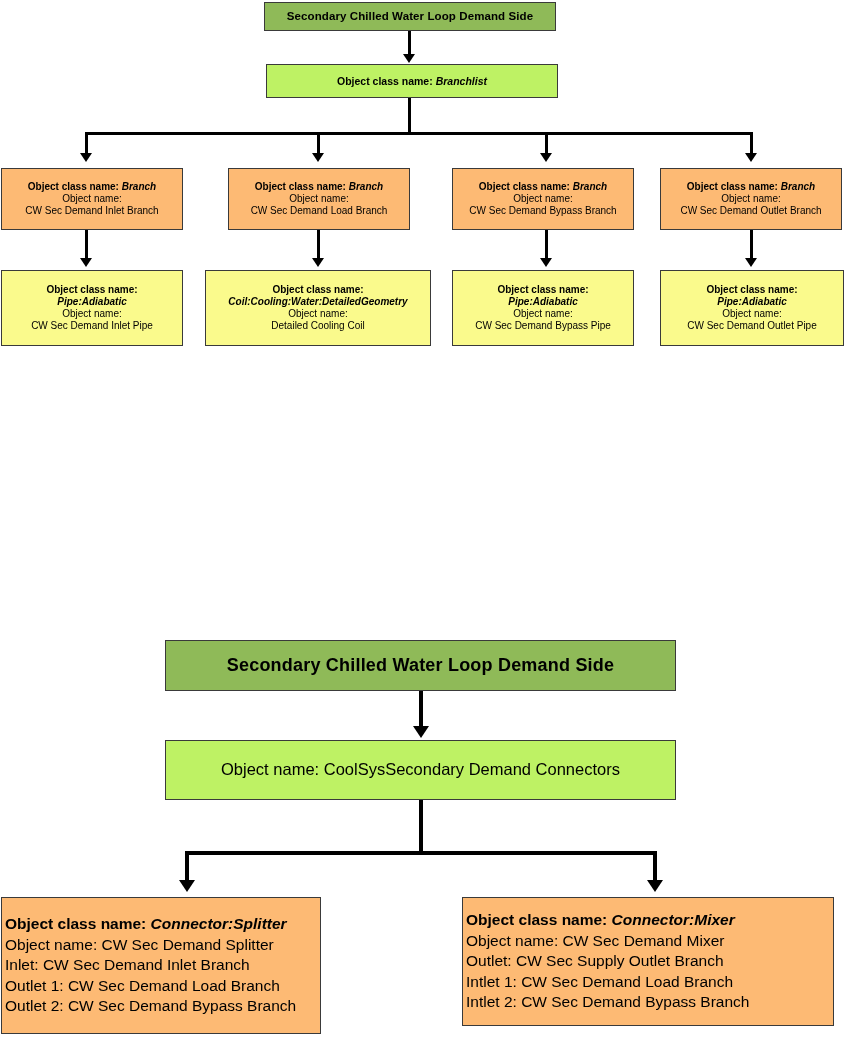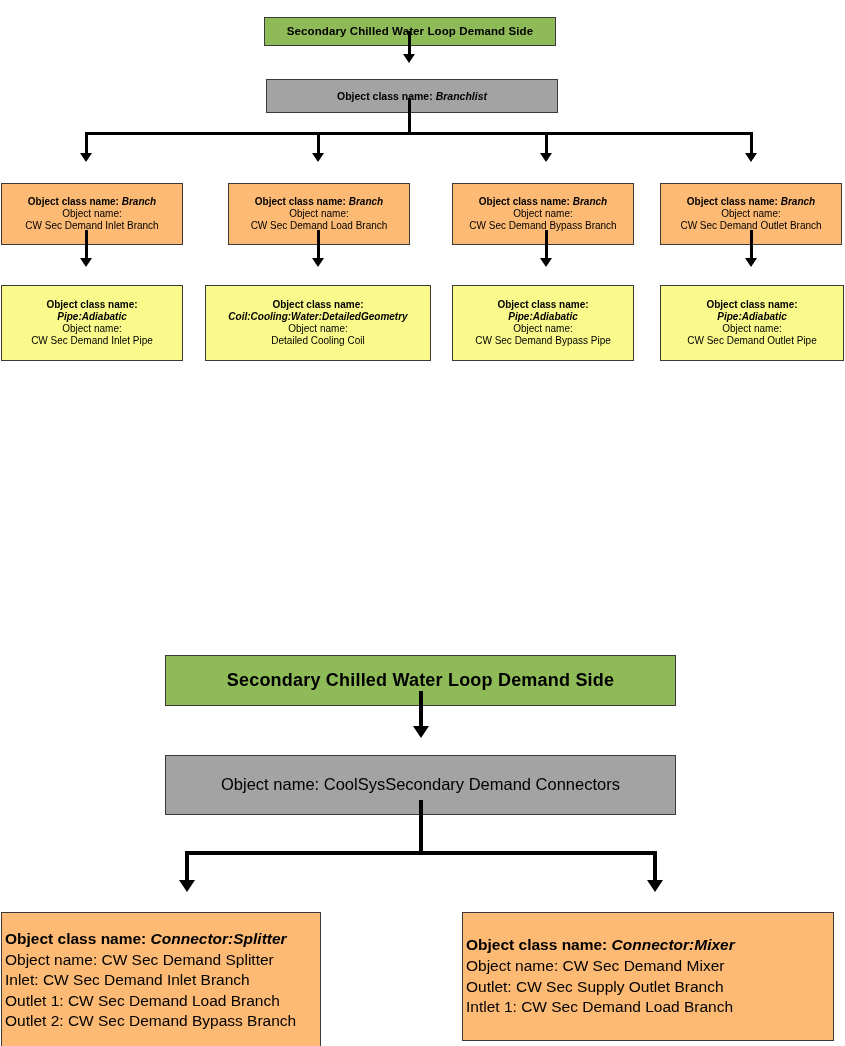--- a/index.html
+++ b/index.html
@@ -28,28 +28,27 @@
   .node {
     position: absolute;
     box-sizing: border-box;
     border: 1.5px solid #3a3a3a;
     display: flex;
     flex-direction: column;
     justify-content: center;
     text-align: center;
     line-height: 1.18;
     overflow: hidden;
-    margin-top: 15px;
   }
   .node .ln { display: block; white-space: nowrap; }
   .node .lbl { font-weight: bold; }
   .node .cls { font-weight: bold; font-style: italic; }
 
   .green  { background: #8FBA58; }
-  .blue   { background: #a3a3a3; }
+  .blue   { background: #bef264; }
   .orange { background: #fdba74; }
   .yellow { background: #FAFA8C; }
 
   
   .vline, .hline {
     position: absolute;
     background: #000000;
   }
   .arrowhead {
     position: absolute;
@@ -215,15 +214,16 @@
   </div>
 
   <div class="node orange b-conn" style="left:462px; top:897px; width:372px; height:129px; justify-content:center;">
     <span class="ln">
       <span class="lbl">Object class name: </span>
       <span class="cls">Connector:Mixer</span>
     </span>
     <span class="ln">Object name: CW Sec Demand Mixer</span>
     <span class="ln">Outlet: CW Sec Supply Outlet Branch</span>
     <span class="ln">Intlet 1: CW Sec Demand Load Branch</span>
+    <span class="ln">Intlet 2: CW Sec Demand Bypass Branch</span>
   </div>
 
 </div>
 
 </body></html>

